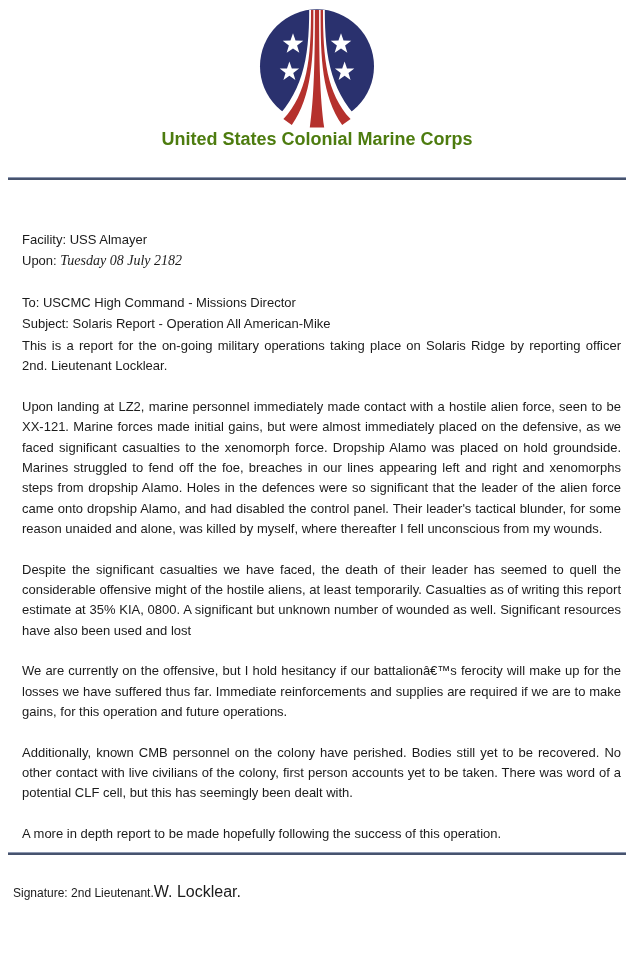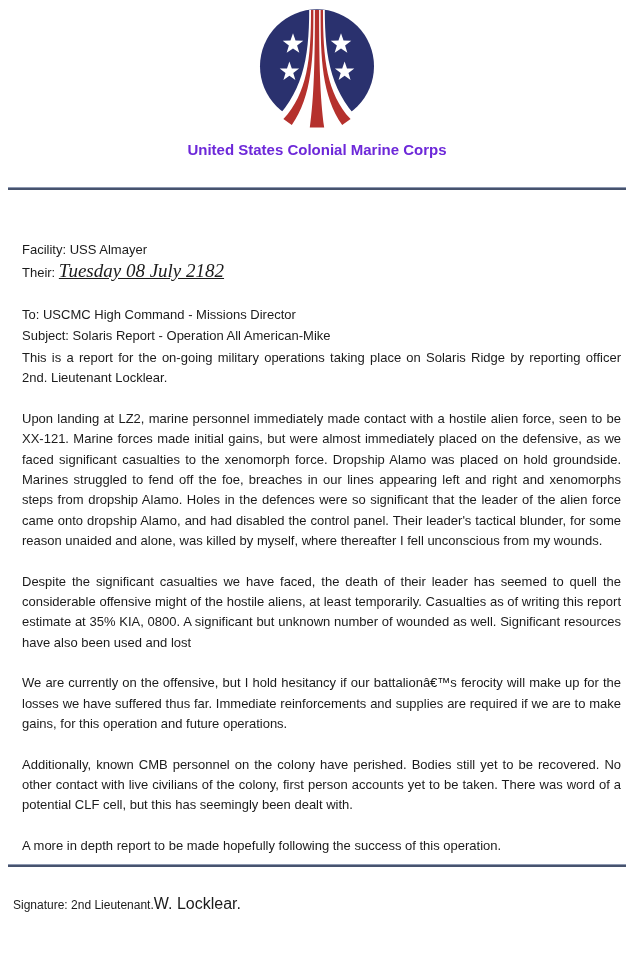--- a/index.html
+++ b/index.html
@@ -10,38 +10,38 @@
     background: #ffffff;
     font-family: "Liberation Sans", sans-serif;
     color: #1b1b1b;
     overflow: hidden;
   }
   .logo-wrap { width: 120px; height: 121px; margin: 7px auto 0; }
   .logo-wrap svg { display: block; width: 100%; height: 100%; }
   .org-title {
     text-align: center;
     font-weight: bold;
-    font-size: 15px;
+    font-size: 18px;
     line-height: 15px;
-    margin-top: 14px;
-    color: #6d28d9;
+    margin-top: 4px;
+    color: #4d7c0f;
   }
   .form-head { margin: 30px 0 0 13px; font-size: 13px; line-height: 21px; }
   .rule {
     border: none;
     height: 2px;
     background: #47536e;
     border-top: 1px solid #8e99b1;
     margin: 3px 8px 0;
   }
   .rule.top { margin-top: 3px; }
   .rule.bottom { margin-top: 2px; }
   .meta { margin: 49px 0 0 22px; font-size: 13px; line-height: 21px; }
   .meta-gap { height: 21px; }
-  .date-italic { font-family: "Liberation Serif", serif; font-style: italic; font-size: 19px; text-decoration: underline; }
+  .date-italic { font-family: "Liberation Serif", serif; font-style: italic; font-size: 14px; }
   .report-body { margin-top: 2px; padding: 0 13px 0 22px; }
   .para {
     font-size: 13px;
     line-height: 20.4px;
     text-align: justify;
     margin: 0 0 20px;
   }
   .para:last-child { margin-bottom: 8px; }
   .signature { margin: 28px 0 0 13px; font-size: 12px; }
   .sig-name { font-size: 16px; }
@@ -71,21 +71,21 @@
 
   <div class="org-title">United States Colonial Marine Corps</div>
 
   <div class="form-head">
   </div>
 
   <hr class="rule top">
 
   <div class="meta">
     <div class="meta-line"><span>Facility:</span> <span>USS Almayer</span></div>
-    <div class="meta-line"><span>Their:</span> <span class="date-italic">Tuesday 08 July 2182</span></div>
+    <div class="meta-line"><span>Upon:</span> <span class="date-italic">Tuesday 08 July 2182</span></div>
     <div class="meta-gap"></div>
     <div class="meta-line"><span>To:</span> <span>USCMC High Command - Missions Director</span></div>
     <div class="meta-line"><span>Subject:</span> <span>Solaris Report - Operation All American-Mike</span></div>
   </div>
 
   <div class="report-body">
       <p class="para">This is a report for the on-going military operations taking place on Solaris Ridge by reporting officer 2nd. Lieutenant Locklear.</p>
       <p class="para">Upon landing at LZ2, marine personnel immediately made contact with a hostile alien force, seen to be XX-121. Marine forces made initial gains, but were almost immediately placed on the defensive, as we faced significant casualties to the xenomorph force. Dropship Alamo was placed on hold groundside. Marines struggled to fend off the foe, breaches in our lines appearing left and right and xenomorphs steps from dropship Alamo. Holes in the defences were so significant that the leader of the alien force came onto dropship Alamo, and had disabled the control panel. Their leader's tactical blunder, for some reason unaided and alone, was killed by myself, where thereafter I fell unconscious from my wounds.</p>
       <p class="para">Despite the significant casualties we have faced, the death of their leader has seemed to quell the considerable offensive might of the hostile aliens, at least temporarily. Casualties as of writing this report estimate at 35% KIA, 0800. A significant but unknown number of wounded as well. Significant resources have also been used and lost</p>
       <p class="para">We are currently on the offensive, but I hold hesitancy if our battalionâ€™s ferocity will make up for the losses we have suffered thus far. Immediate reinforcements and supplies are required if we are to make gains, for this operation and future operations.</p>

